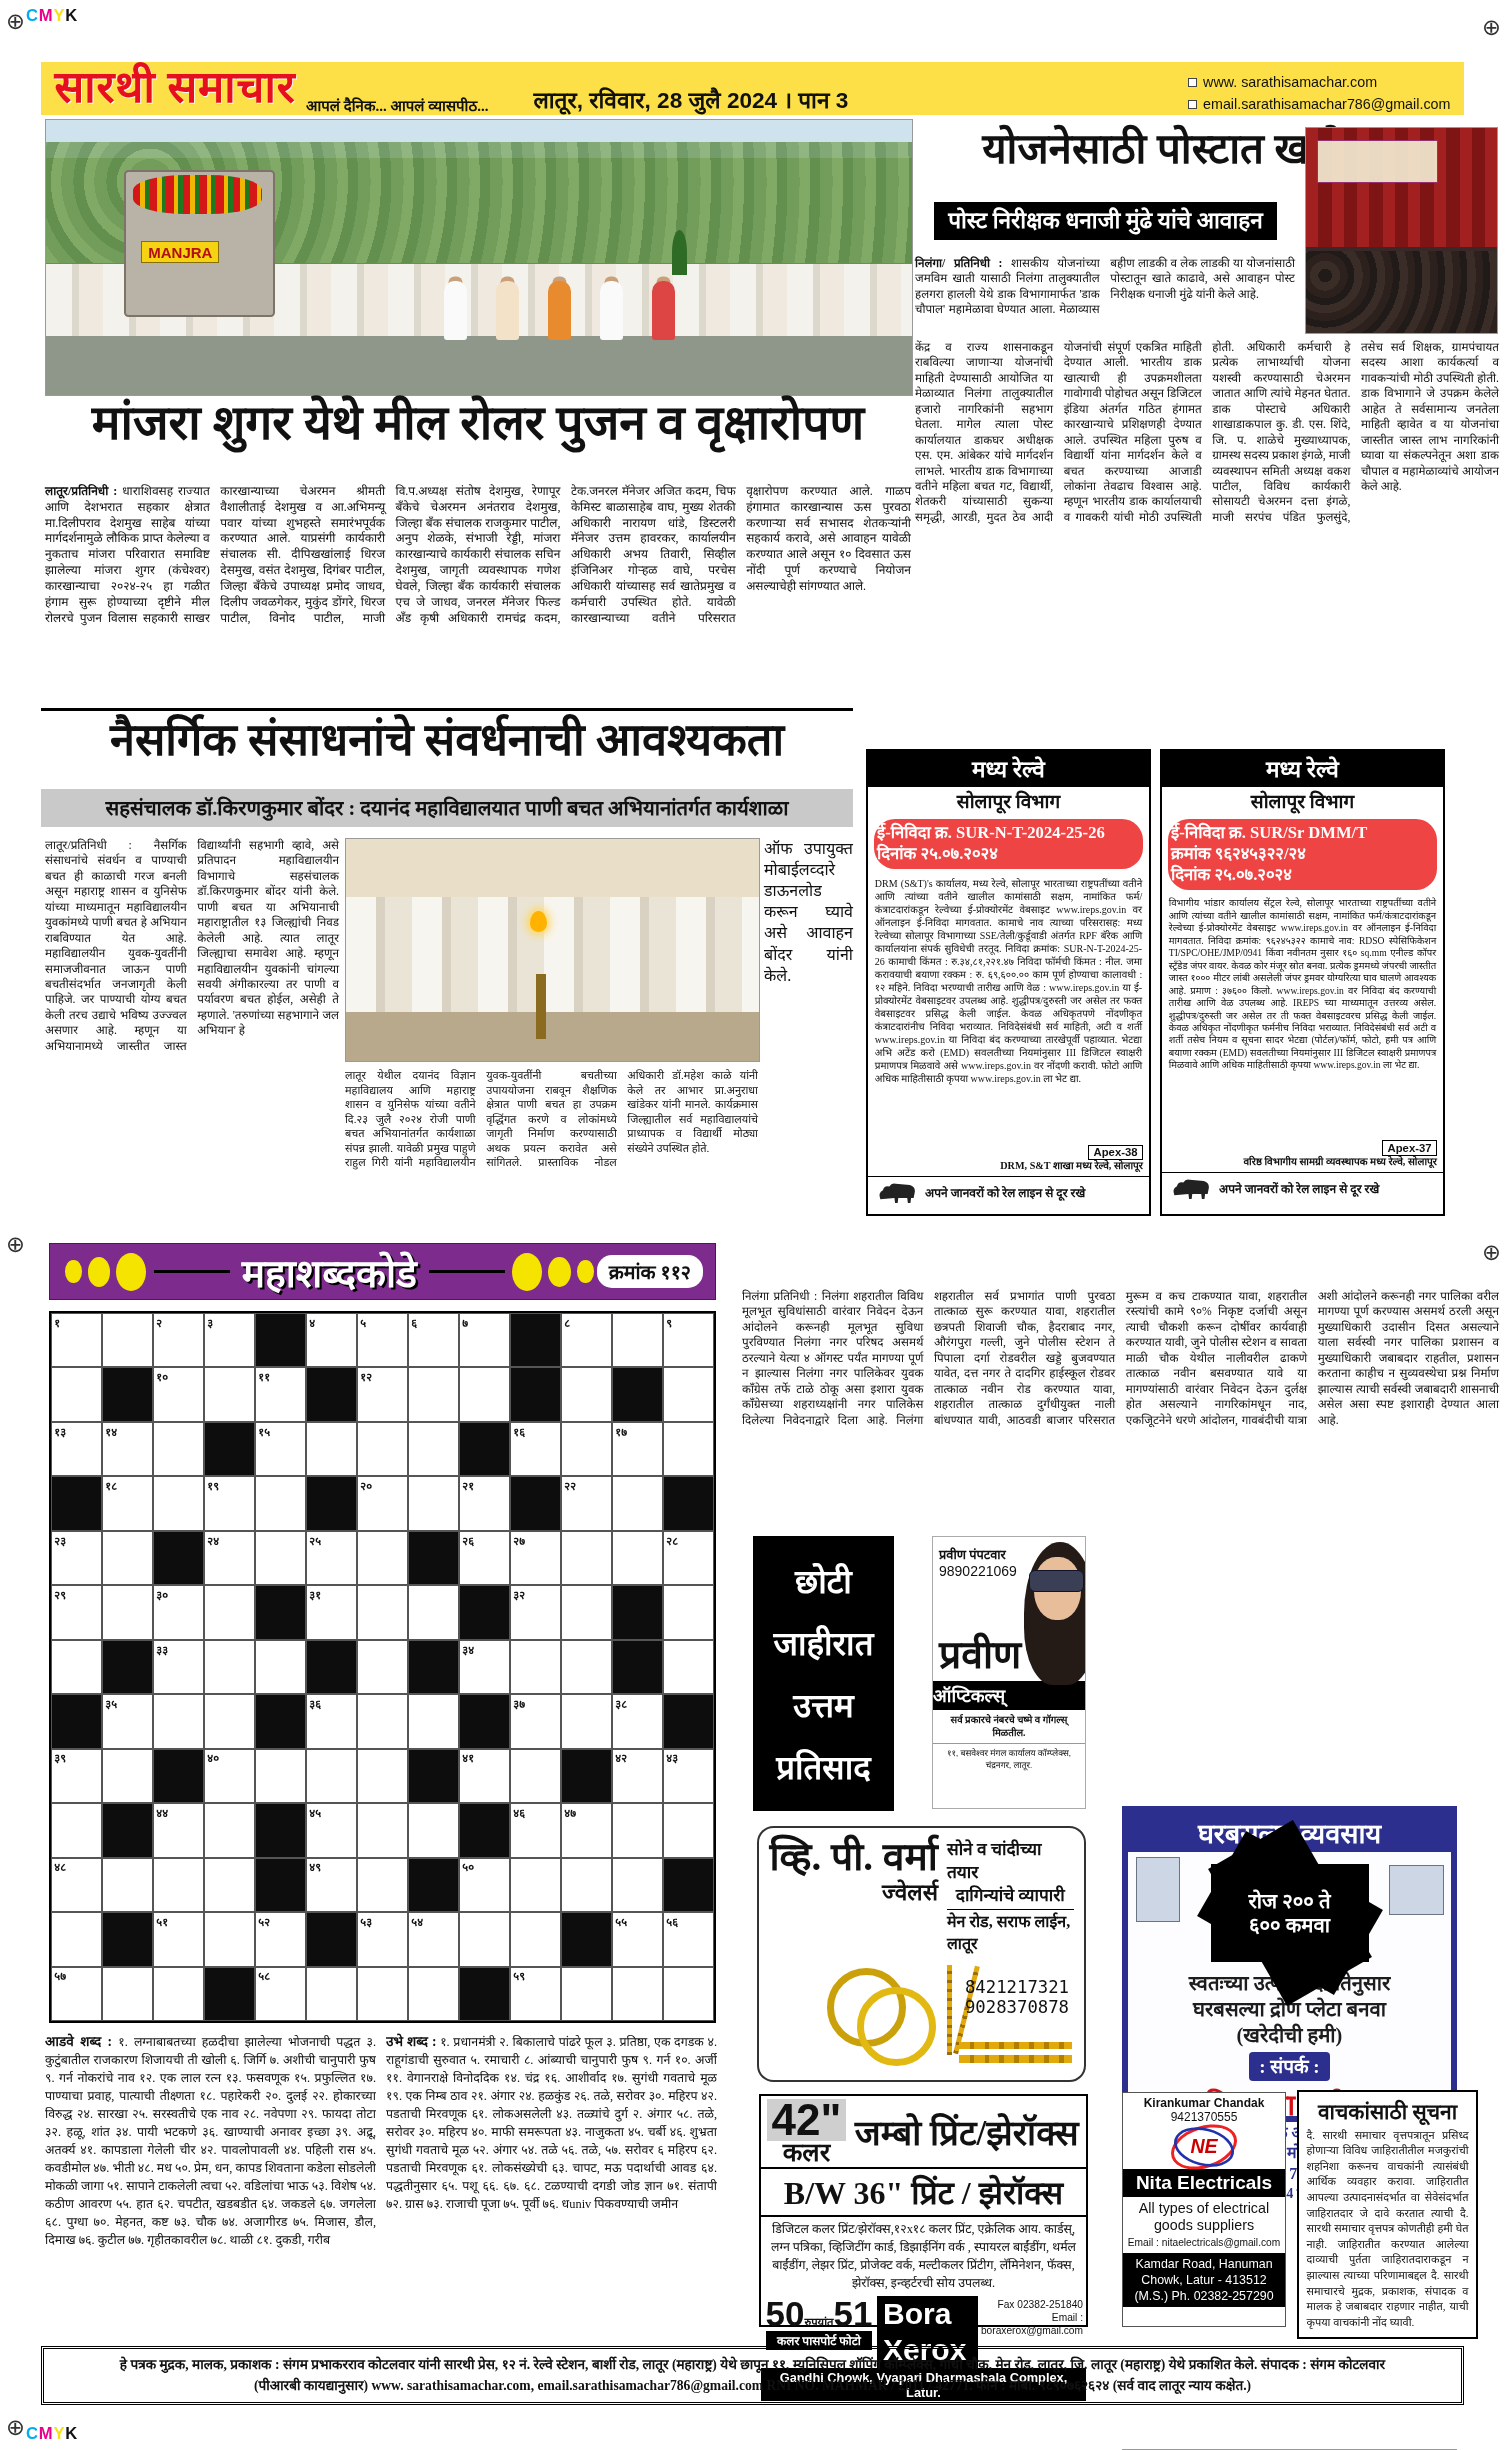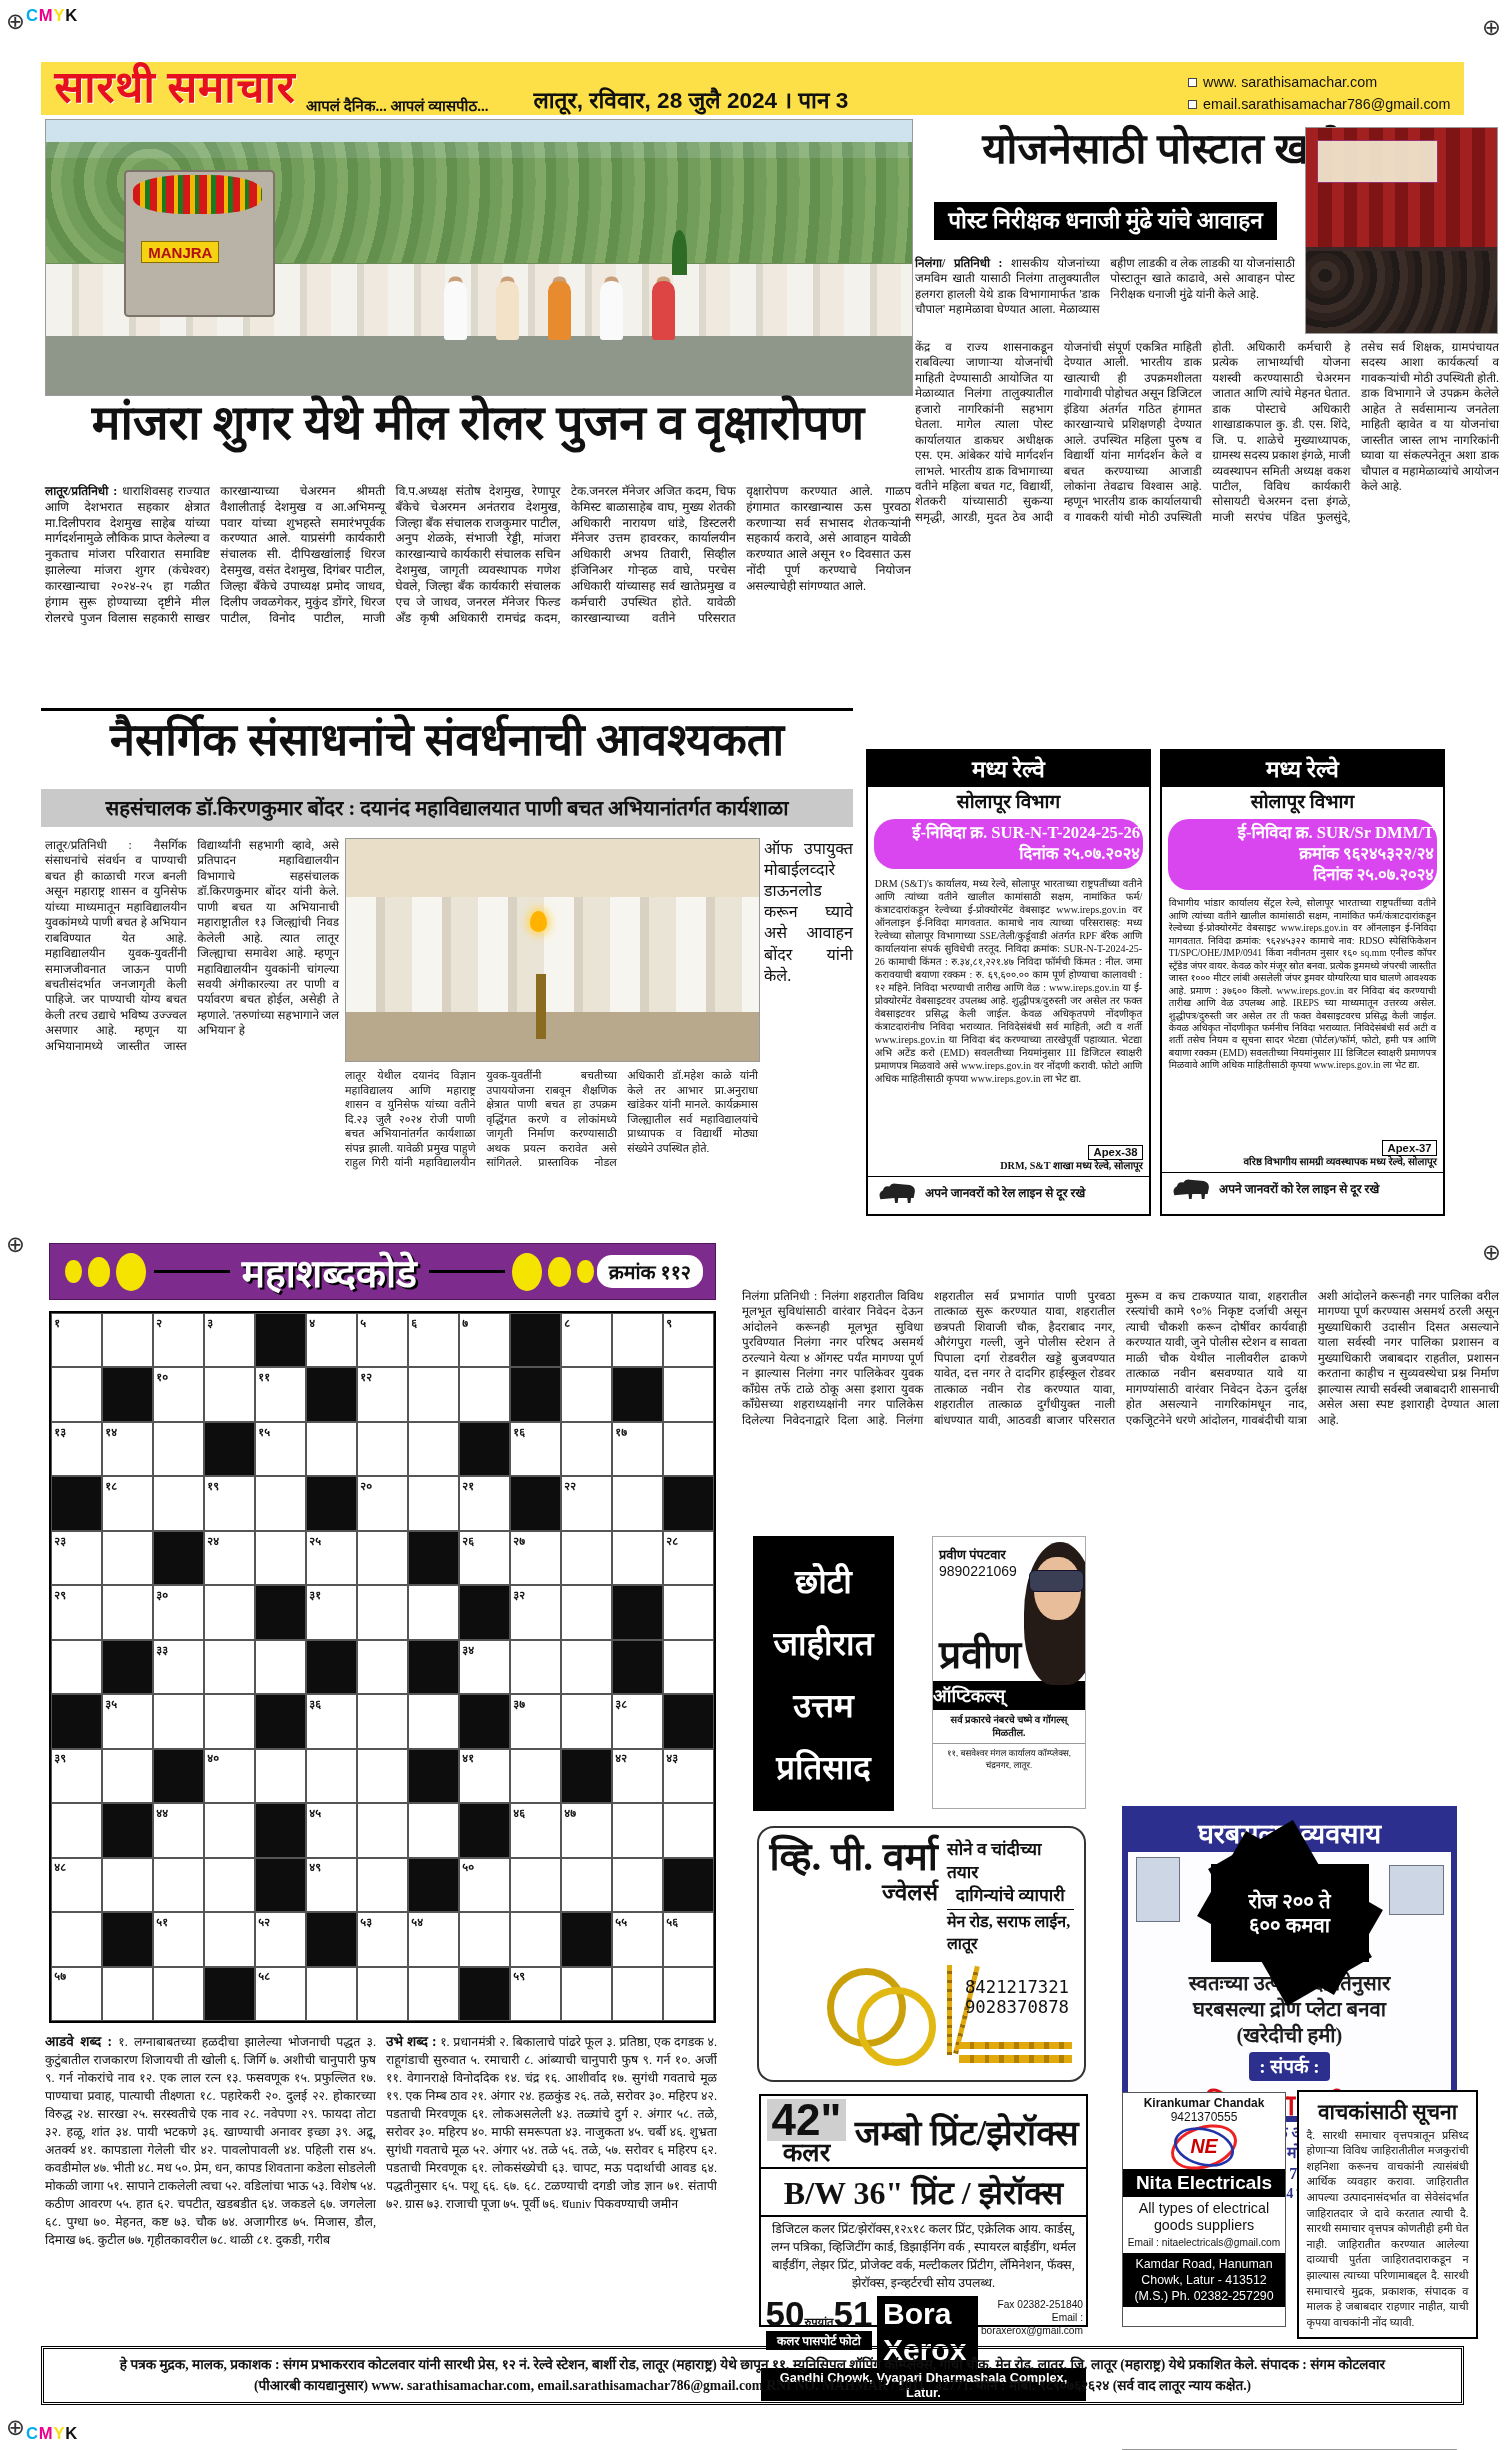--- a/index.html
+++ b/index.html
@@ -52,21 +52,21 @@
   .ph-lamp{background:linear-gradient(#e9dfc8 0 62%, #b9a98c 62% 100%);}
   .ph-lamp .row{position:absolute;left:0;top:26%;width:100%;height:52%;
      background:repeating-linear-gradient(90deg,#f7f5ef 0 30px,#d9d2c2 30px 39px,#eae4d6 39px 66px);}
   .ph-lamp .lamp{position:absolute;left:46%;bottom:10%;width:10.5px;height:65px;background:#8a6b20;}
   .ph-lamp .flame{position:absolute;left:44.6%;bottom:58%;width:16.6px;height:21px;background:#ffb300;border-radius:50% 50% 50% 50%/60% 60% 40% 40%;box-shadow:0 0 9px 3px #ffd75e;}
 
   
   .tender{border:2.3px solid #000;background:#fff;box-sizing:border-box;font-family:"Liberation Serif",serif;}
   .tender .org{background:#000;color:#fff;text-align:center;font-size:22.6px;font-weight:bold;padding:2.3px 0;}
   .tender .div{text-align:center;font-size:19px;font-weight:bold;padding:1.5px 0;}
-  .tender .pill{background:#d946ef;color:#fff;border-radius:21px;margin:3px 6px;padding:4.5px 3px;text-align:right;
+  .tender .pill{background:#ef4444;color:#fff;border-radius:21px;margin:3px 6px;padding:4.5px 3px;text-align:left;
                 font-size:16.6px;font-weight:bold;line-height:1.25;}
   .tender .tbody{padding:4.5px 6.8px 1.5px 6.8px;font-size:10px;text-align:justify;line-height:1.3;}
   .tender .foot{display:flex;justify-content:space-between;align-items:flex-end;padding:1.5px 6px 3px 6px;flex-direction:column;}
   .tender .apex{border:1.5px solid #000;font-weight:bold;font-size:11.3px;padding:0.8px 4.5px;font-family:"Liberation Sans",sans-serif;}
   .tender .sign{font-size:10.2px;font-weight:bold;text-align:center;line-height:1.25;}
   .tender .strip{border-top:1.5px solid #000;display:flex;align-items:center;gap:7.5px;padding:3px 7.5px;}
   .tender .strip span{font-size:12px;font-weight:bold;}
 
   
   .cwhead{background:#7d2c8e;border:1.5px solid #4c1758;display:flex;align-items:center;padding:0 12px;box-sizing:border-box;}

